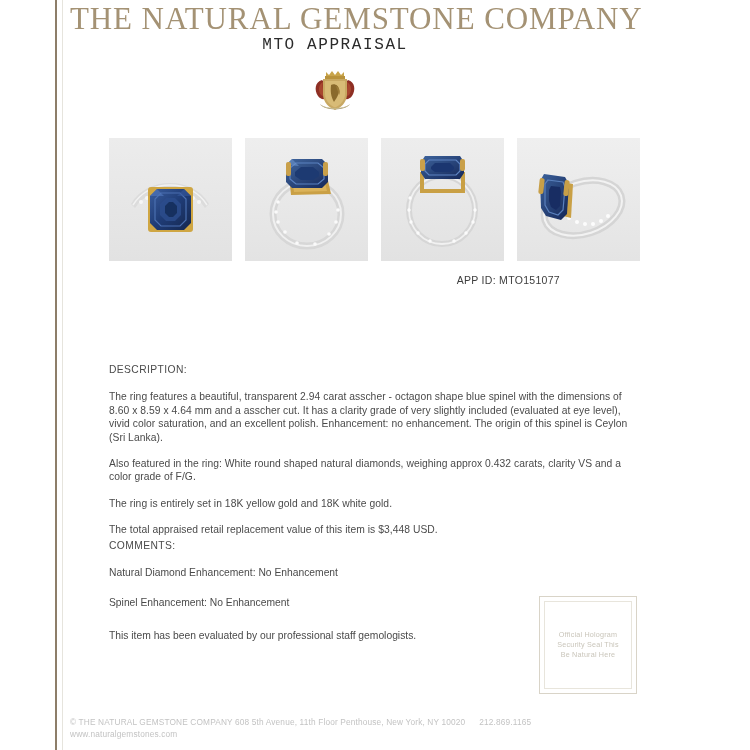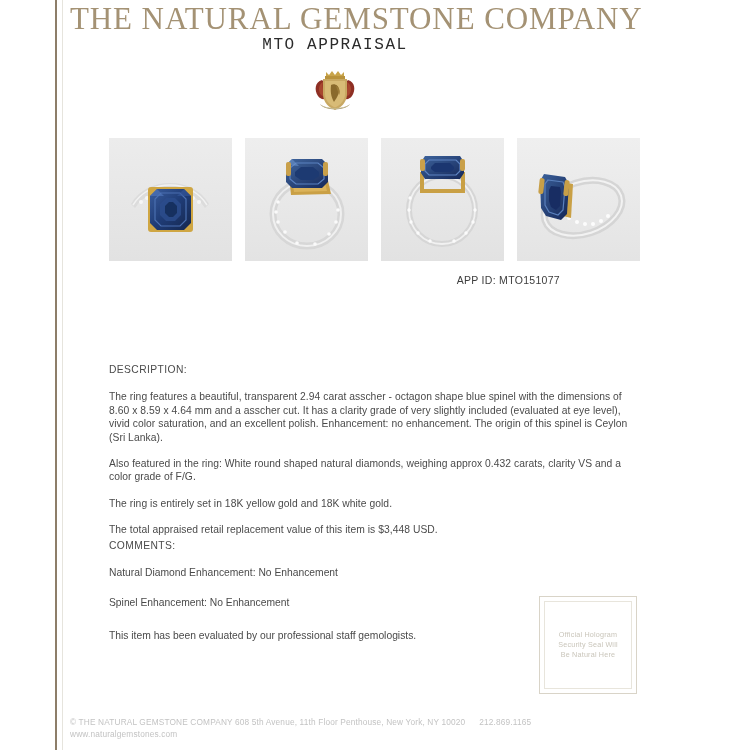--- a/index.html
+++ b/index.html
@@ -382,21 +382,21 @@
     <div class="section-label">COMMENTS:</div>
     <p class="para">Natural Diamond Enhancement: No Enhancement</p>
     <p class="para">Spinel Enhancement: No Enhancement</p>
     <p class="para">This item has been evaluated by our professional staff gemologists.</p>
   </div>
 
   <div class="seal-outer">
     <div class="seal-inner">
       <div class="seal-text">
         <div>Official Hologram</div>
-        <div>Security Seal Will</div>
+        <div>Security Seal This</div>
         <div>Be Natural Here</div>
       </div>
     </div>
   </div>
 
   <div class="footer">
     <div>
       <span>© THE NATURAL GEMSTONE COMPANY  608 5th Avenue, 11th Floor Penthouse, New York, NY  10020</span><span class="phone">212.869.1165</span>
     </div>
     <div>www.naturalgemstones.com</div>

